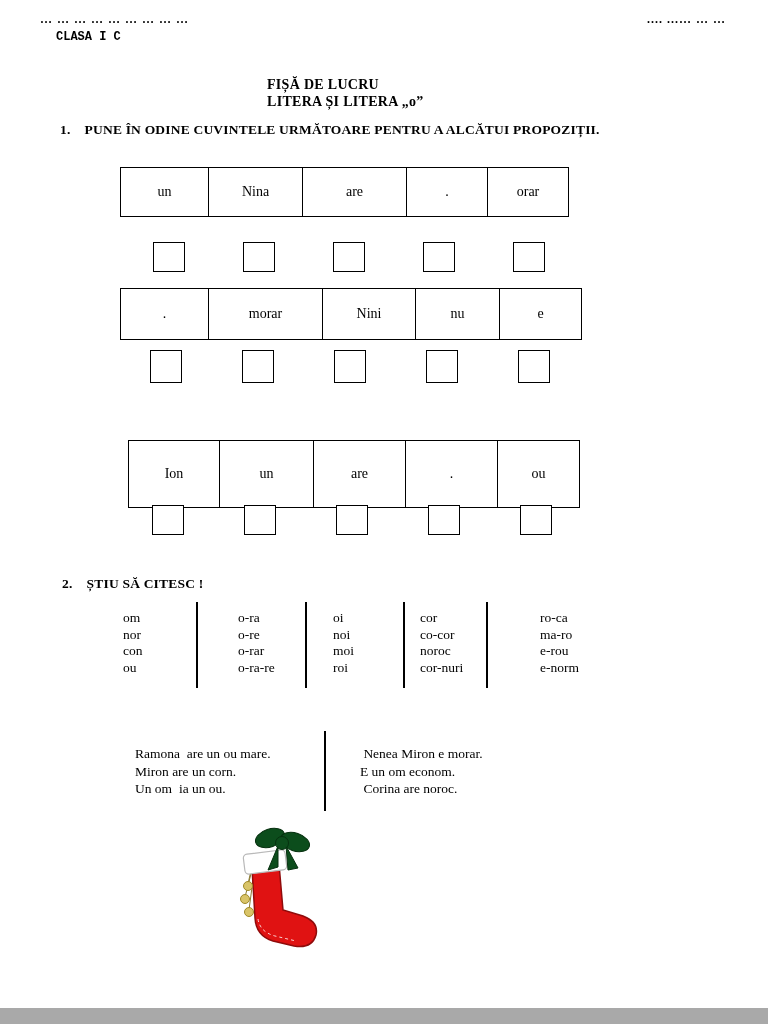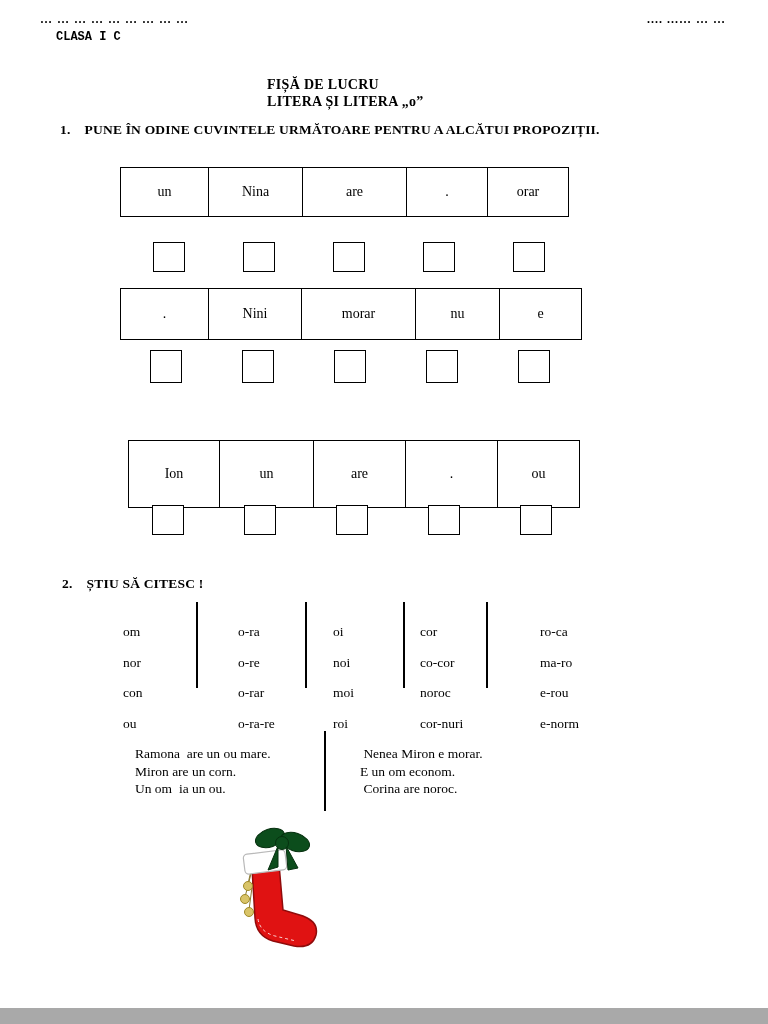--- a/index.html
+++ b/index.html
@@ -18,21 +18,21 @@
   .wcell {
     display:flex; align-items:center; justify-content:center;
     font-weight:normal; font-size:14px;
     border-right:1.5px solid #000; height:100%;
   }
   .wcell:last-child { border-right:none; }
   .boxrow { position:absolute; display:flex; }
   .abox { width:32px; height:30px; border:1.5px solid #000; background:#fff; flex:none; }
   .vline { position:absolute; width:2px; background:#000; }
   .rcol { position:absolute; font-size:13.5px; line-height:16.5px; }
-  .rcol div { white-space:pre;margin-top:14px; }
+  .rcol div { white-space:pre; }
   .sblock { position:absolute; font-size:13.5px; line-height:17.5px; }
   .sblock div { white-space:pre; }
   .dots { font-weight:bold; font-size:12px; letter-spacing:1px; }
   .bottom-edge { position:absolute; left:0; right:0; bottom:0; height:16px; background:#a9a9a9; }
 </style>
 </head>
 <body>
 
 <div class="page">
 
@@ -62,22 +62,22 @@
   <div class="boxrow" style="left:153px; top:242px; gap:58px;">
     <div class="abox"></div>
     <div class="abox"></div>
     <div class="abox"></div>
     <div class="abox"></div>
     <div class="abox"></div>
   </div>
 
   <div class="wtable" style="left:120px; top:288px; height:52px;">
     <div class="wcell" style="width:88px;">.</div>
+    <div class="wcell" style="width:114px;">morar</div>
     <div class="wcell" style="width:93px;">Nini</div>
-    <div class="wcell" style="width:114px;">morar</div>
     <div class="wcell" style="width:84px;">nu</div>
     <div class="wcell" style="width:81px;">e</div>
   </div>
 
   <div class="boxrow" style="left:150px; top:350px; gap:60px;">
     <div class="abox" style="height:33px;"></div>
     <div class="abox" style="height:33px;"></div>
     <div class="abox" style="height:33px;"></div>
     <div class="abox" style="height:33px;"></div>
     <div class="abox" style="height:33px;"></div>

